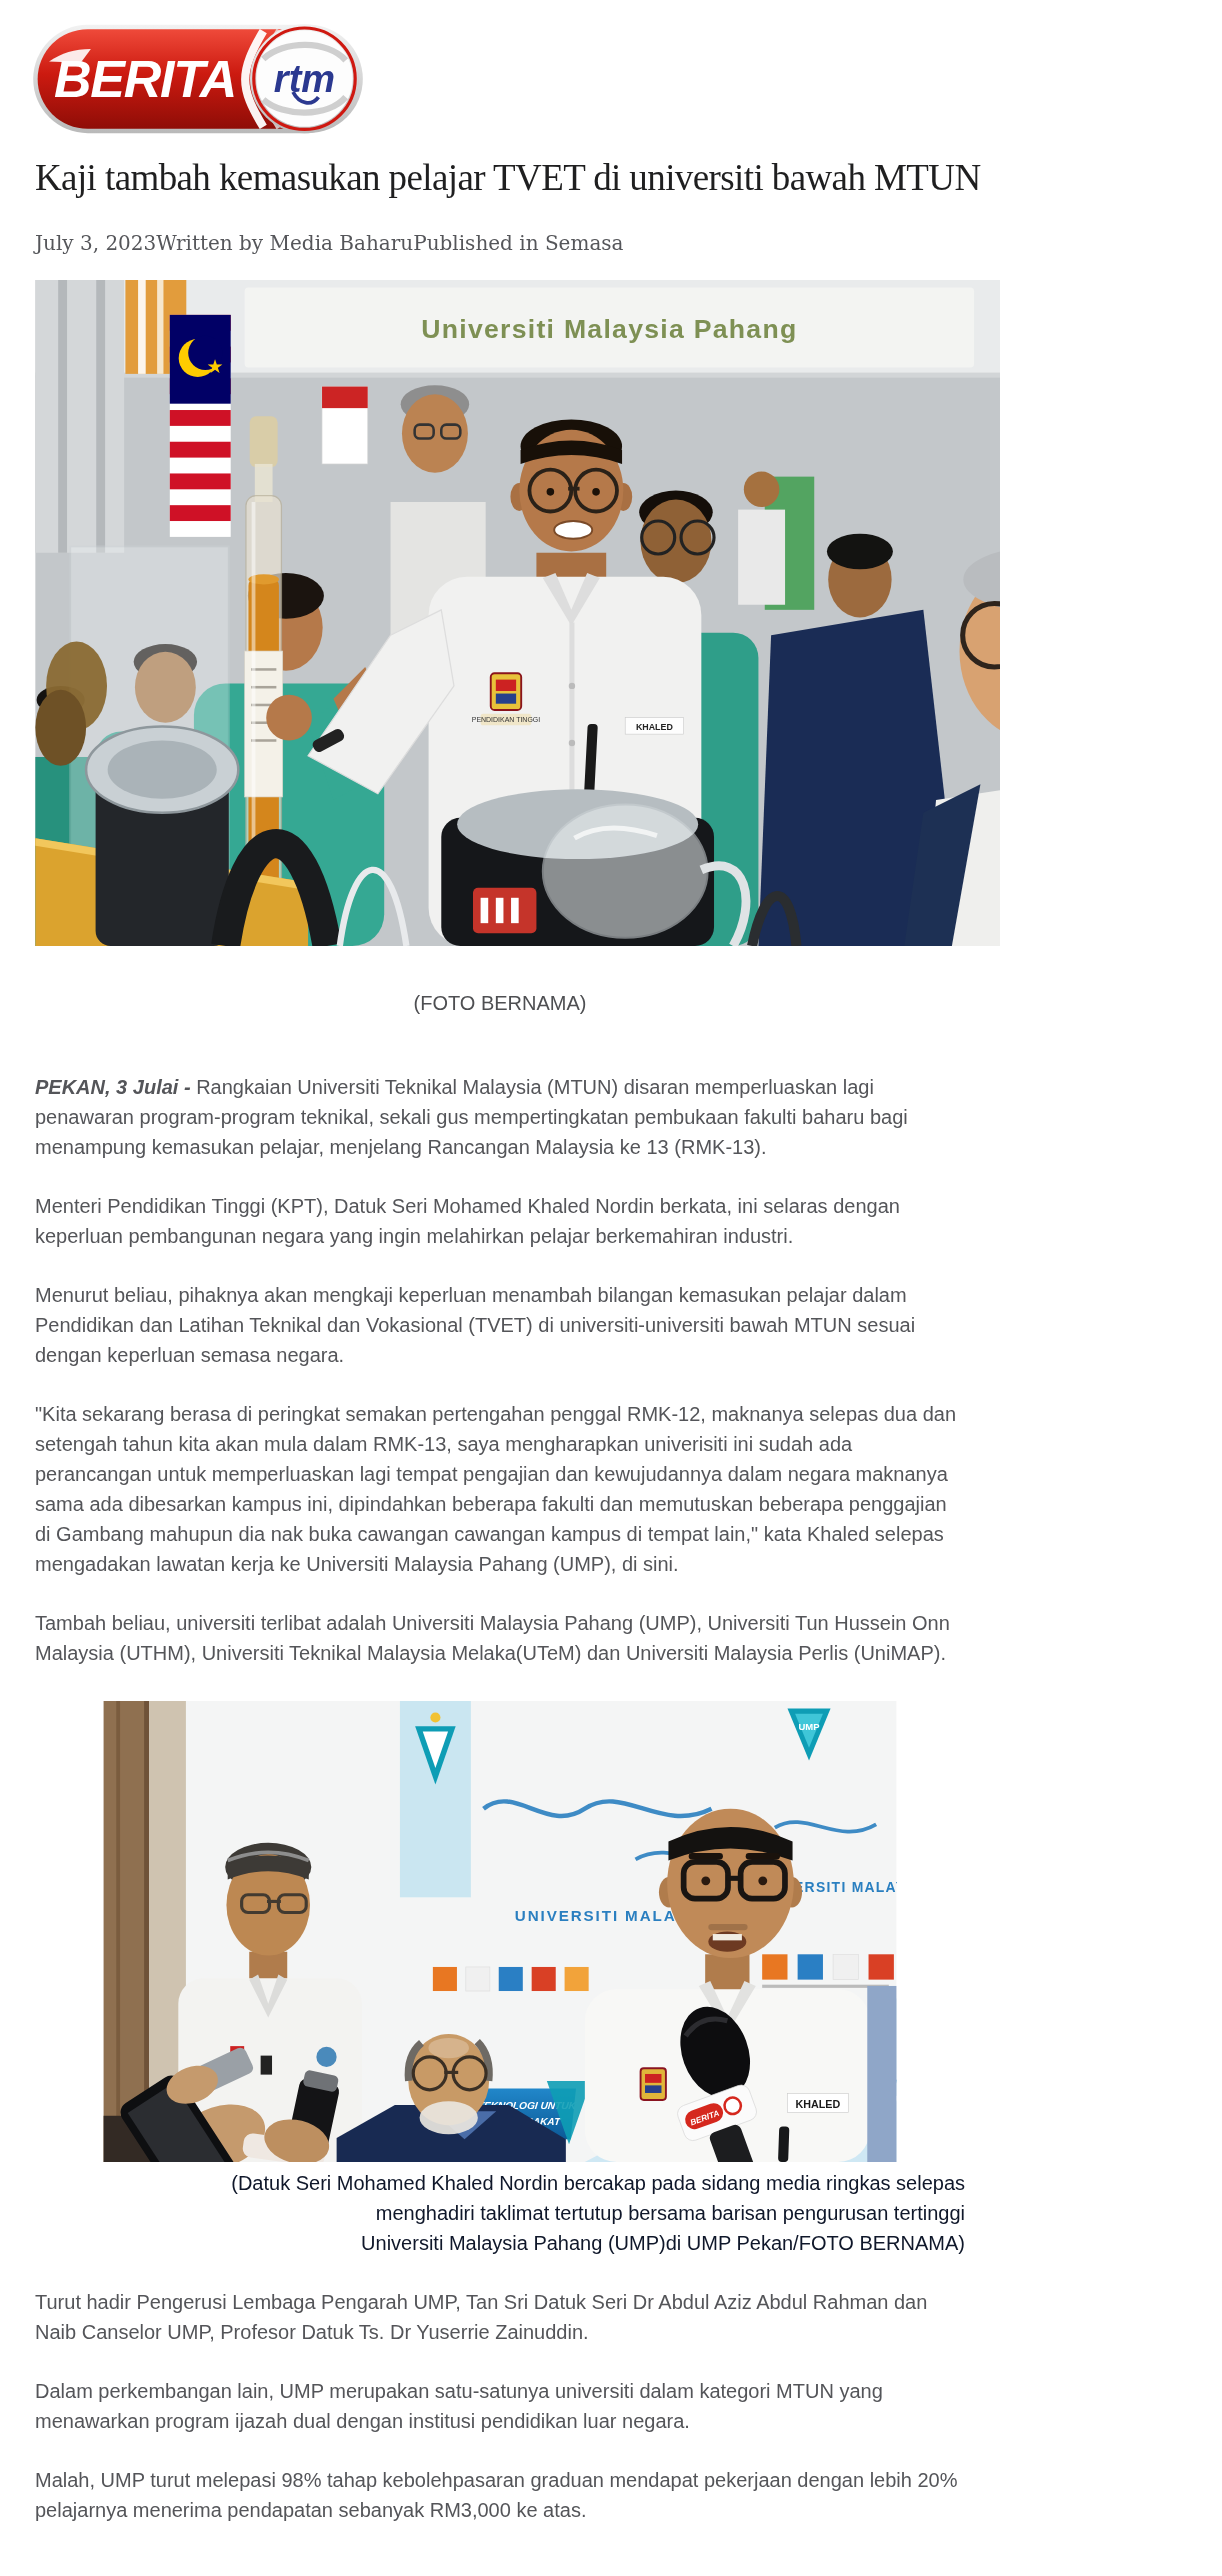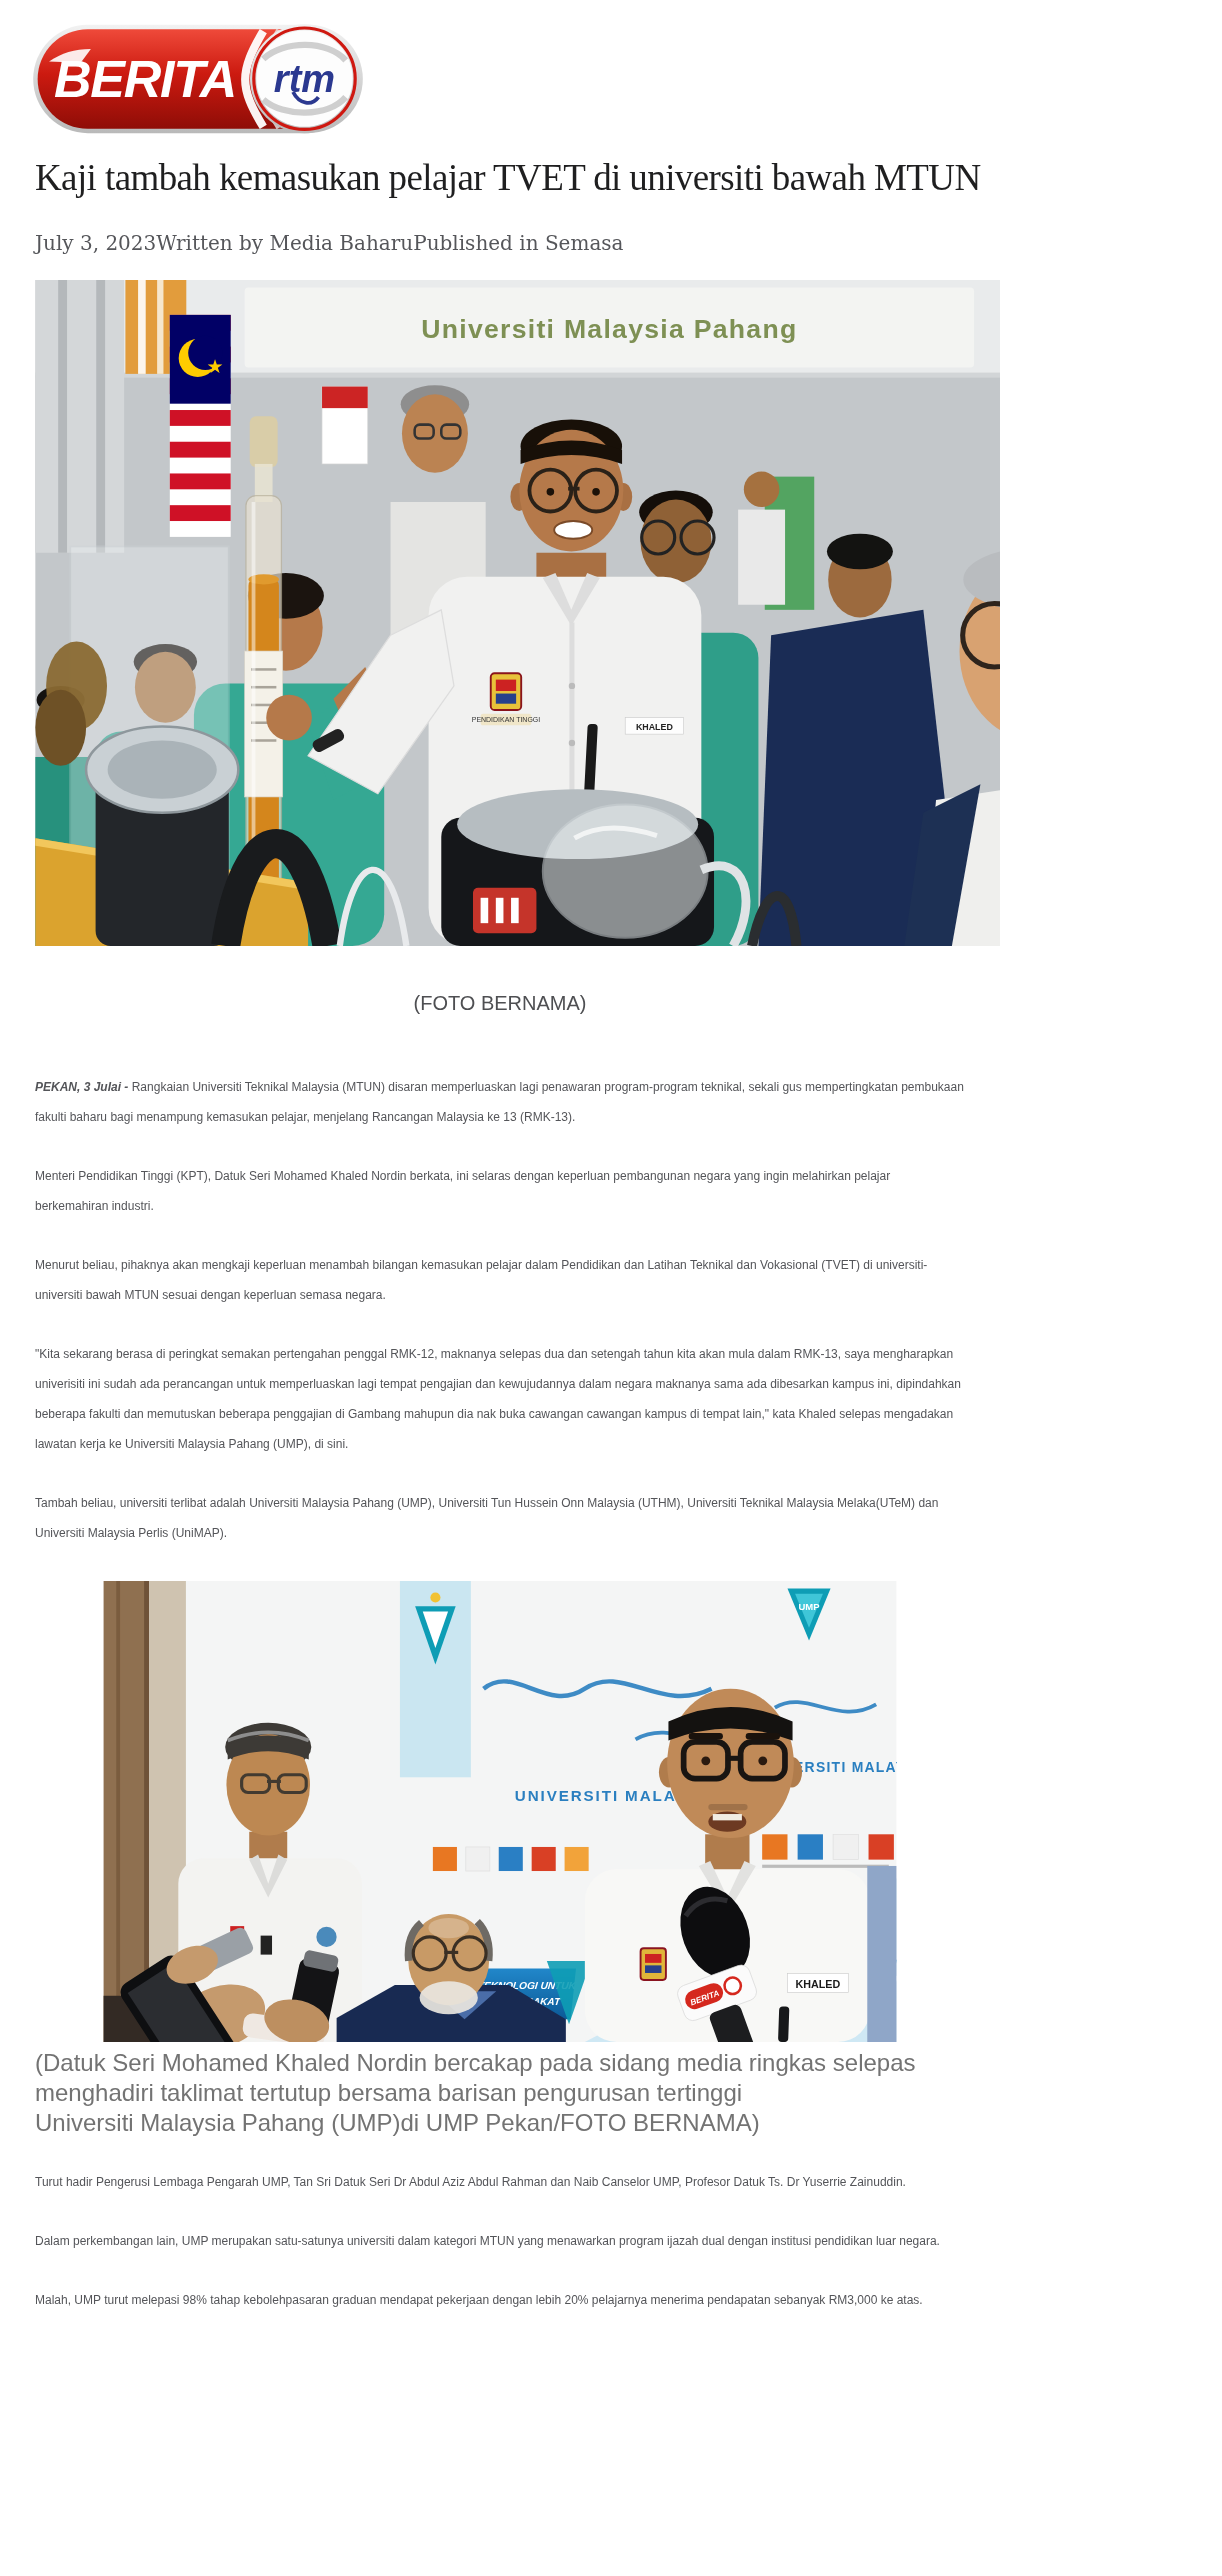--- a/index.html
+++ b/index.html
@@ -7,26 +7,26 @@
         font-family:"Liberation Sans",sans-serif;}
   .content{padding:0 35px;}
   .logo-wrap{margin:21px 0 0 30px;width:336px;height:116px;}
   .title{font-family:Liberation Serif, serif;font-weight:normal;
          font-size:37px;color:#1f1f20;margin:19px 0 0 0;white-space:nowrap;letter-spacing:-0.6px;}
   .meta{font-family:"DejaVu Serif","Liberation Serif",serif;font-size:20px;color:#55565a;
         margin-top:32px;display:flex;}
   .photo1{display:block;margin-top:25px;width:1150px;height:666px;}
   .cap1{margin-top:46px;text-align:center;font-size:20px;color:#4e4f52;}
   .body{margin-top:0;}
-  .body p{font-size:12px;color:#545559;line-height:30px;margin:29px 0;}
+  .body p{font-size:20px;color:#545559;line-height:30px;margin:29px 0;}
   .body p.first{margin-top:57px;}
   .body .lead{font-weight:bold;font-style:italic;}
   .photo2-wrap{margin-top:33px;text-align:center;}
   .photo2{display:inline-block;width:794px;height:461px;}
-  .cap2{margin-top:3.8px;text-align:left;font-size:24px;color:#737373;line-height:30px;}
+  .cap2{margin-top:3.8px;text-align:right;font-size:20px;color:#0f172a;line-height:30px;}
   svg text{font-family:"Liberation Sans",sans-serif;}
 </style>
 </head>
 <body>
 
 <div class="page">
 
   <div class="logo-wrap">
     <svg width="336" height="116" viewBox="0 0 530 183">
       <defs>

